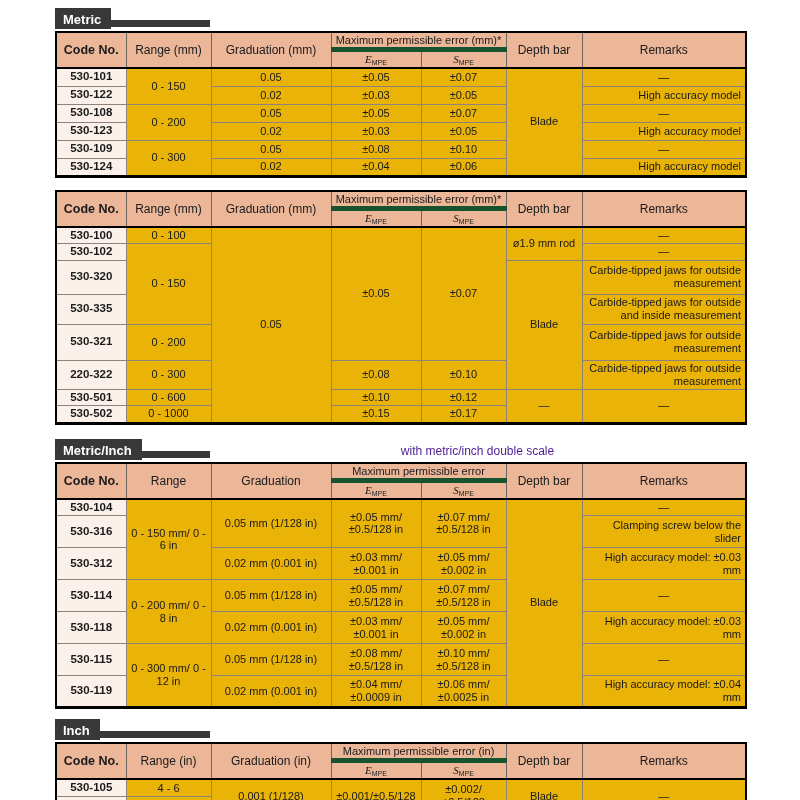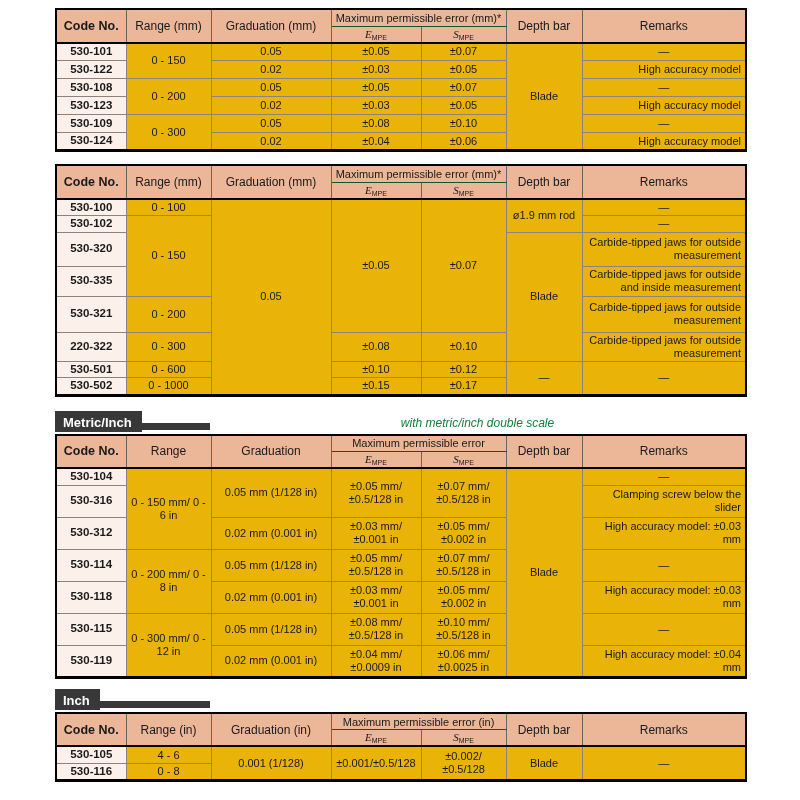--- a/index.html
+++ b/index.html
@@ -7,49 +7,55 @@
         font-family:"Liberation Sans",sans-serif;color:#1a1a1a;}
   .inner{width:690px;margin:8px 55px 0 55px;}
   section{display:block;}
   
   .tabrow{position:relative;height:21px;margin-bottom:2px;}
   .tabwrap{width:155px;display:flex;height:21px;}
   .tab{background:#383838;color:#fff;font-weight:bold;font-size:13px;
        padding:2px 10px 0 8px;line-height:19px;white-space:nowrap;}
   .strip{flex:1;height:7px;background:#383838;align-self:flex-end;margin-bottom:2px;}
   .caption{position:absolute;left:155px;right:0;bottom:2px;text-align:center;
-           font-size:12px;color:#15803d;font-style:italic;}
+           font-size:12px;color:#4c1d95;}
   
   table{border-collapse:collapse;table-layout:fixed;width:690px;
         border:2px solid #000;border-bottom:3px solid #000;background:#eab308;}
   th,td{overflow:hidden;}
   th{background:#ecb699;font-weight:normal;font-size:12px;border:1px solid #6e655f;
      padding:1px 2px;}
   th.thb{font-weight:bold;font-size:12.5px;}
   th.bb{border-bottom:2px solid #000;}
-  th.mpe{font-size:11px;border-bottom:1px solid #14532d;}
+  th.mpe{font-size:11px;border-bottom:5px solid #14532d;}
   th.sub{font-size:11px;}
   th.sub i{font-style:italic;font-family:"Liberation Serif",serif;}
   th.sub sub{font-size:7px;vertical-align:-2px;}
   td{border:1px solid #8d837c;font-size:11px;text-align:center;
      padding:1px 4px;line-height:1.18;}
   td.code{font-weight:bold;font-size:11.5px;background:#fbf1ea;}
   td.rl{text-align:right;padding-left:6px;margin-top:16px;}
   tr.r16{height:16px;} tr.r17{height:17px;} tr.r18{height:18px;}
   tr.r28{height:28px;} tr.r30{height:30px;} tr.r32{height:32px;}
   tr.r34{height:34px;} tr.r36{height:36px;padding-left:20px;}
   .mt12{margin-top:12px;} .mt14{margin-top:14px;} .mt10{margin-top:10px;}
 </style>
 </head>
 <body>
 
 <div class="page">
 <div class="inner">
 
   <section>
+    <div class="tabrow">
+      <div class="tabwrap">
+        <div class="tab">Metric</div>
+        <div class="strip"></div>
+      </div>
+    </div>
     <table>
       <colgroup>
             <col style="width:70px">
             <col style="width:85px">
             <col style="width:120px">
             <col style="width:90px">
             <col style="width:85px">
             <col style="width:76px">
             <col style="width:164px">
           </colgroup>

